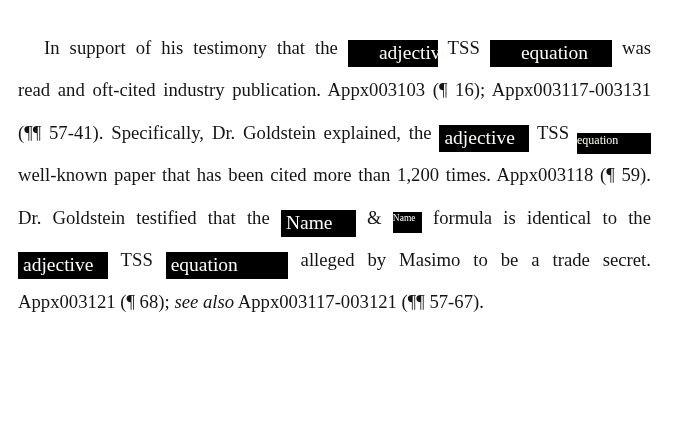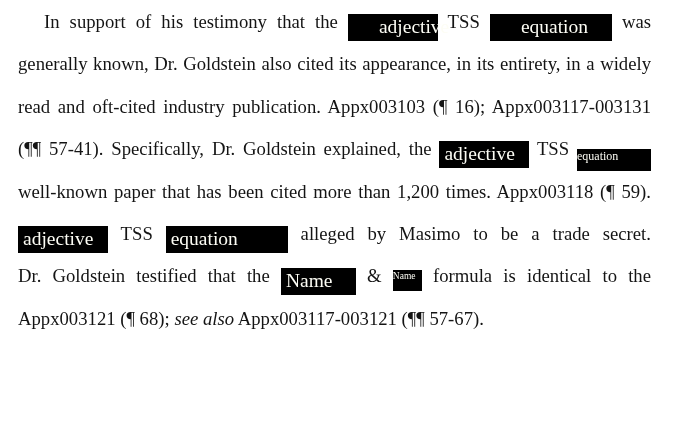--- a/index.html
+++ b/index.html
@@ -4,20 +4,21 @@
 <style>
   html,body{margin:0;padding:0;background:#fff;}
   .page{
     position:relative;
     width:673px;height:392px;
     background:#ffffff;
     overflow:hidden;
     font-family:"Liberation Serif", serif;
     font-size:18.7px;
     color:#141414;
+    margin-top:26px;
   }
   .para{padding:1px 22px 0 18px;}
   .line{
     height:42.4px;
     line-height:42.4px;
     text-align:justify;
     text-align-last:justify;
     overflow:hidden;
   }
   .line.indent{text-indent:26px;}
@@ -55,21 +56,20 @@
   }
   .it{font-style:italic;}
   .fn{font-size:12px;position:relative;top:-7px;}
 </style>
 </head>
 <body>
 
 <div class="page">
   <div class="para" id="paragraph">
       <div class="line indent"><span>In support of his testimony that the </span><span class="rb" style="width: 90px;">adjective</span><span> TSS </span><span class="rb" style="width: 122px;">equation</span><span> was</span></div>
-      <div class="line"><span>generally known, Dr. Goldstein also cited its appearance, in its entirety, in a widely</span></div>
       <div class="line"><span>read and oft-cited industry publication. Appx003103 (¶ 16); Appx003117-003131</span></div>
       <div class="line"><span>(¶¶ 57-41). Specifically, Dr. Goldstein explained, the </span><span class="rb" style="width: 90px;">adjective</span><span> TSS </span><span class="rq" style="width: 74px;">equation</span></div>
       <div class="line"><span>well-known paper that has been cited more than 1,200 times. Appx003118 (¶ 59).</span></div>
+      <div class="line"><span>Dr. Goldstein testified that the </span><span class="rb" style="width: 75px;">Name</span><span> &amp; </span><span class="rs" style="width: 29px;">Name</span><span> formula is identical to the</span></div>
       <div class="line"><span class="rb" style="width: 90px;">adjective</span><span> TSS </span><span class="rb" style="width: 122px;">equation</span><span> alleged by Masimo to be a trade secret.</span></div>
-      <div class="line"><span>Dr. Goldstein testified that the </span><span class="rb" style="width: 75px;">Name</span><span> &amp; </span><span class="rs" style="width: 29px;">Name</span><span> formula is identical to the</span></div>
       <div class="line last"><span>Appx003121 (¶ 68); </span><span class="it">see also</span><span> Appx003117-003121 (¶¶ 57-67).</span></div>
     </div>
 </div>
 
 </body></html>

